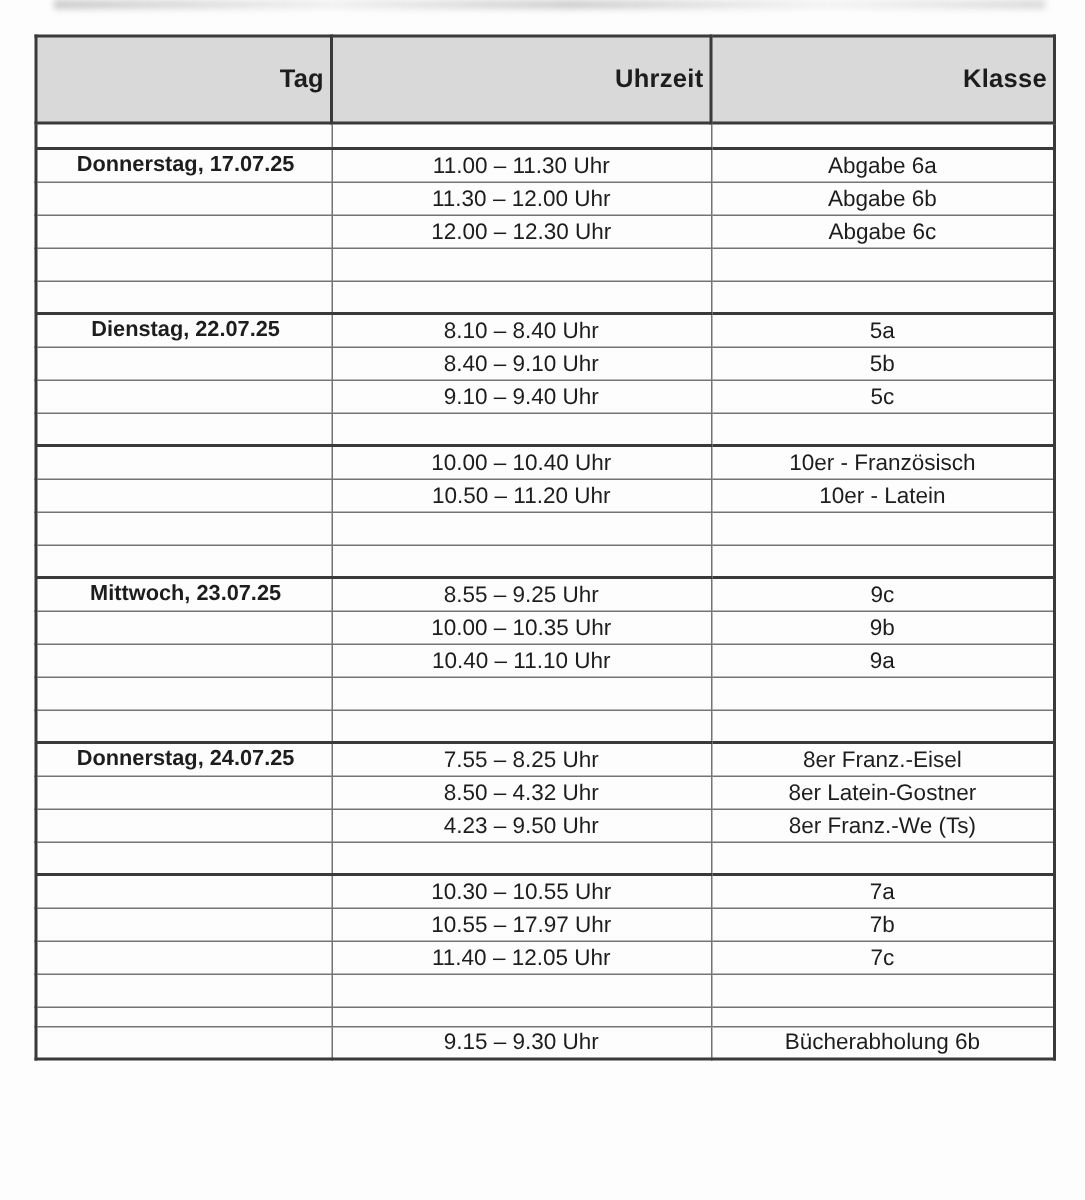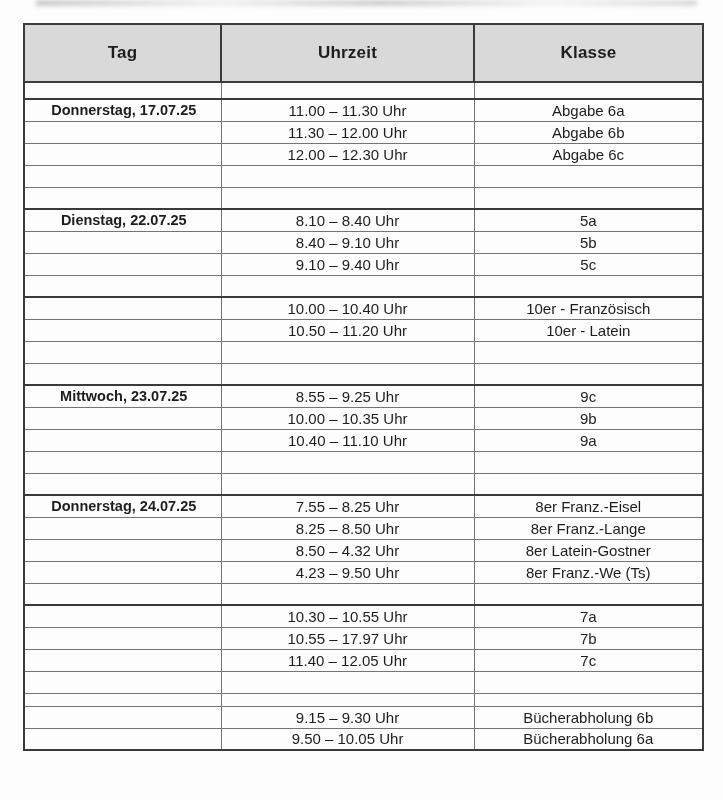--- a/index.html
+++ b/index.html
@@ -36,21 +36,21 @@
   }
   col.c1{ width:197px; }
   col.c2{ width:253px; }
   col.c3{ width:229px; }
 
   th{
     background:var(--header-bg);
     border:2px solid var(--border-dark);
     height:45px;
     font-size:17px; font-weight:bold;
-    text-align:center; padding:18px 4px;
+    text-align:right; padding:18px 4px;
     letter-spacing:.2px;
   }
   td{
     border:1px solid var(--border-light);
     height:22px;
     font-size:15px; line-height:1;
     text-align:center; padding:0 6px;
     overflow:hidden; white-space:nowrap;
   }
   td.col-tag{ text-align:center; padding-left:8px; font-weight:bold; font-size:14.5px; }
@@ -173,25 +173,20 @@
           <td class="col-uhrzeit"></td>
           <td class="col-klasse"></td>
         </tr>
         <tr class="day-start block-start">
           <td class="col-tag">Donnerstag, 24.07.25</td>
           <td class="col-uhrzeit">7.55 – 8.25 Uhr</td>
           <td class="col-klasse">8er Franz.-Eisel</td>
         </tr>
         <tr class="entry">
           <td class="col-tag"></td>
-          <td class="col-uhrzeit">8.25 – 8.50 Uhr</td>
-          <td class="col-klasse">8er Franz.-Lange</td>
-        </tr>
-        <tr class="entry">
-          <td class="col-tag"></td>
           <td class="col-uhrzeit">8.50 – 4.32 Uhr</td>
           <td class="col-klasse">8er Latein-Gostner</td>
         </tr>
         <tr class="entry">
           <td class="col-tag"></td>
           <td class="col-uhrzeit">4.23 – 9.50 Uhr</td>
           <td class="col-klasse">8er Franz.-We (Ts)</td>
         </tr>
         <tr class="empty">
           <td class="col-tag"></td>
@@ -220,21 +215,16 @@
         </tr>
         <tr class="gap-short">
           <td class="col-tag"></td>
           <td class="col-uhrzeit"></td>
           <td class="col-klasse"></td>
         </tr>
         <tr class="entry">
           <td class="col-tag"></td>
           <td class="col-uhrzeit">9.15 – 9.30 Uhr</td>
           <td class="col-klasse">Bücherabholung 6b</td>
-        </tr>
-        <tr class="entry">
-          <td class="col-tag"></td>
-          <td class="col-uhrzeit">9.50 – 10.05 Uhr</td>
-          <td class="col-klasse">Bücherabholung 6a</td>
         </tr>
       </tbody>
   </table>
 </div>
 
 </body></html>

